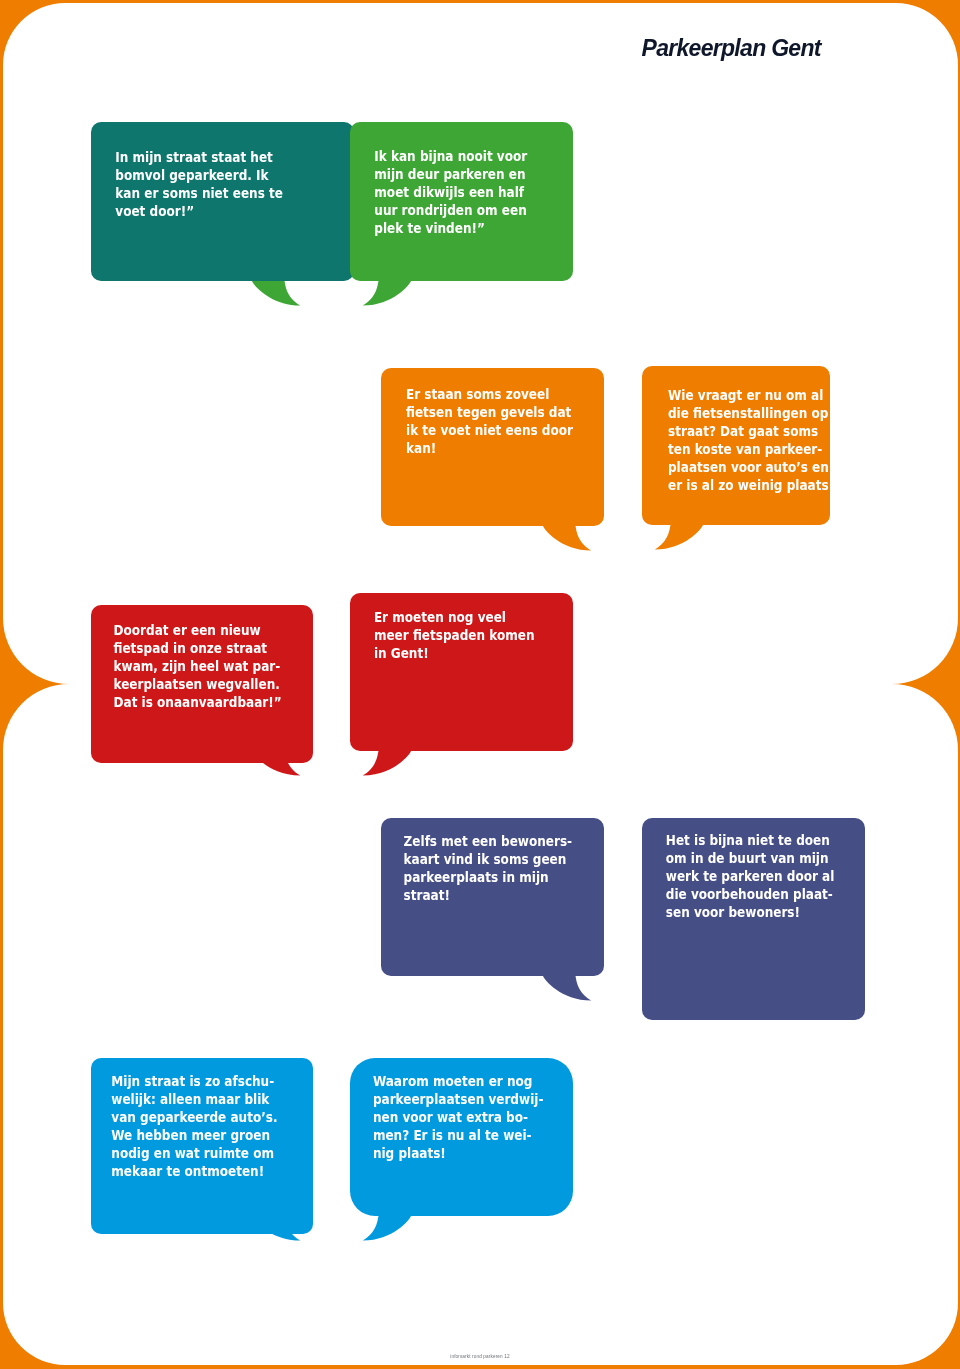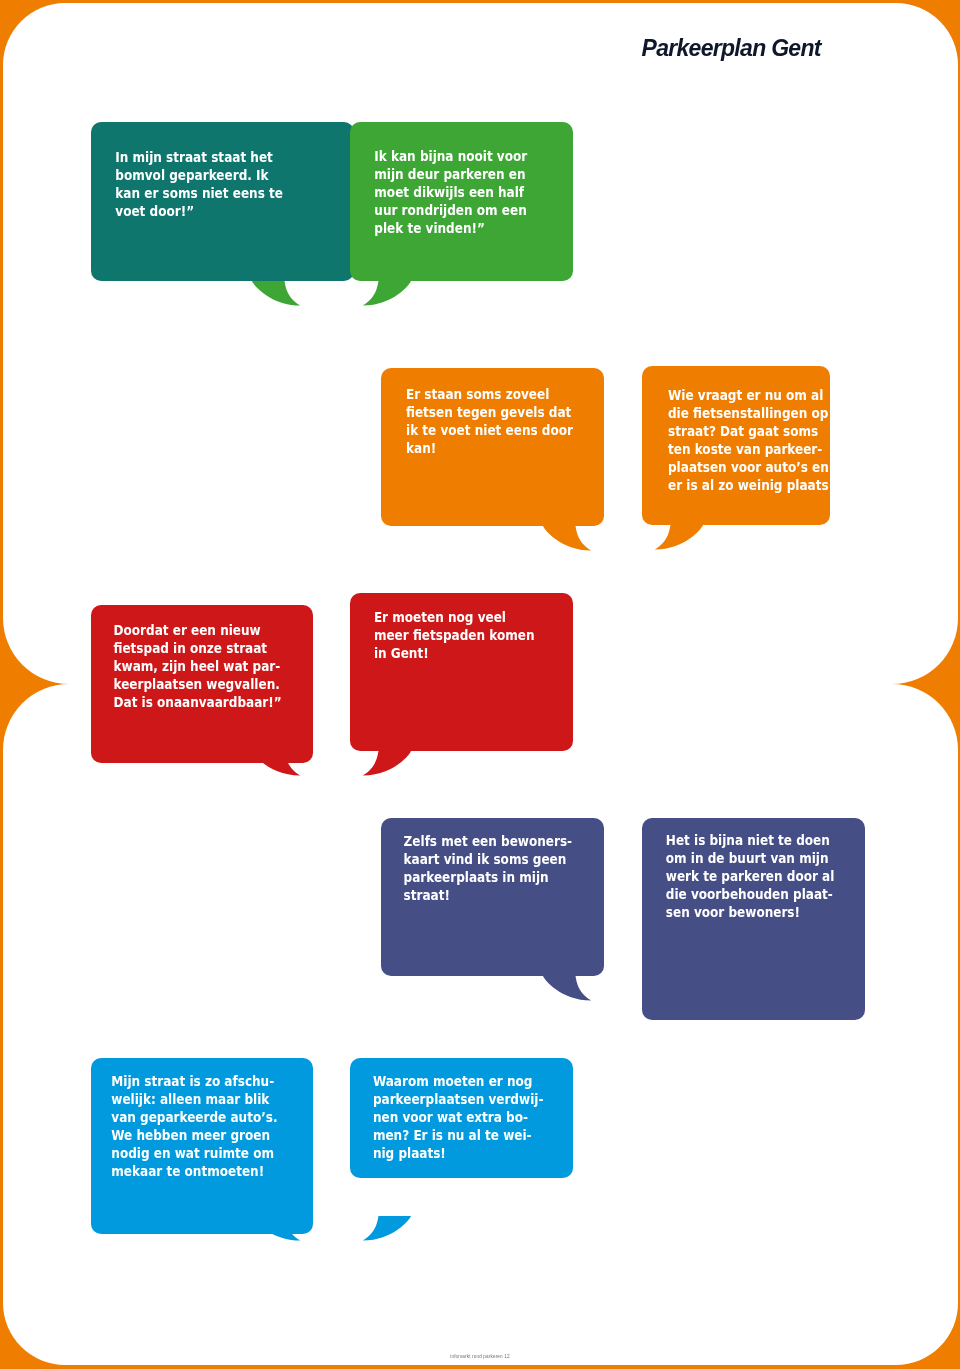--- a/index.html
+++ b/index.html
@@ -120,21 +120,21 @@
         <div class="txt" style="left: 20.3px; top: 15px; width: 182px;">Mijn straat is zo afschu-
 welijk: alleen maar blik
 van geparkeerde auto’s.
 We hebben meer groen
 nodig en wat ruimte om
 mekaar te ontmoeten!</div>
       </div>
       <svg class="tail" width="61" height="28" viewBox="0 0 61 28" style="top: 1215.8px; left: 252px;">
         <path d="M 0,0 C 1,3.5 18,24.5 48.3,24.6 C 34,16.5 33.25,3 32.5,0 Z" fill="#029ade"></path>
       </svg>
-      <div class="bubble" style="left: 350px; top: 1058px; width: 223px; height: 120px; background: rgb(2, 154, 222);">
+      <div class="bubble" style="left: 350px; top: 1058px; width: 223px; height: 158px; background: rgb(2, 154, 222); border-radius: 25px;">
         <div class="txt" style="left: 22.9px; top: 15px; width: 183px;">Waarom moeten er nog
 parkeerplaatsen verdwij-
 nen voor wat extra bo-
 men? Er is nu al te wei-
 nig plaats!</div>
       </div>
       <svg class="tail" width="61" height="28" viewBox="0 0 61 28" style="top: 1215.8px; left: 350px;">
         <path d="M 0,0 C 1,3.5 18,24.5 48.3,24.6 C 34,16.5 33.25,3 32.5,0 Z" fill="#029ade" transform="translate(61,0) scale(-1,1)"></path>
       </svg>
     </div>

